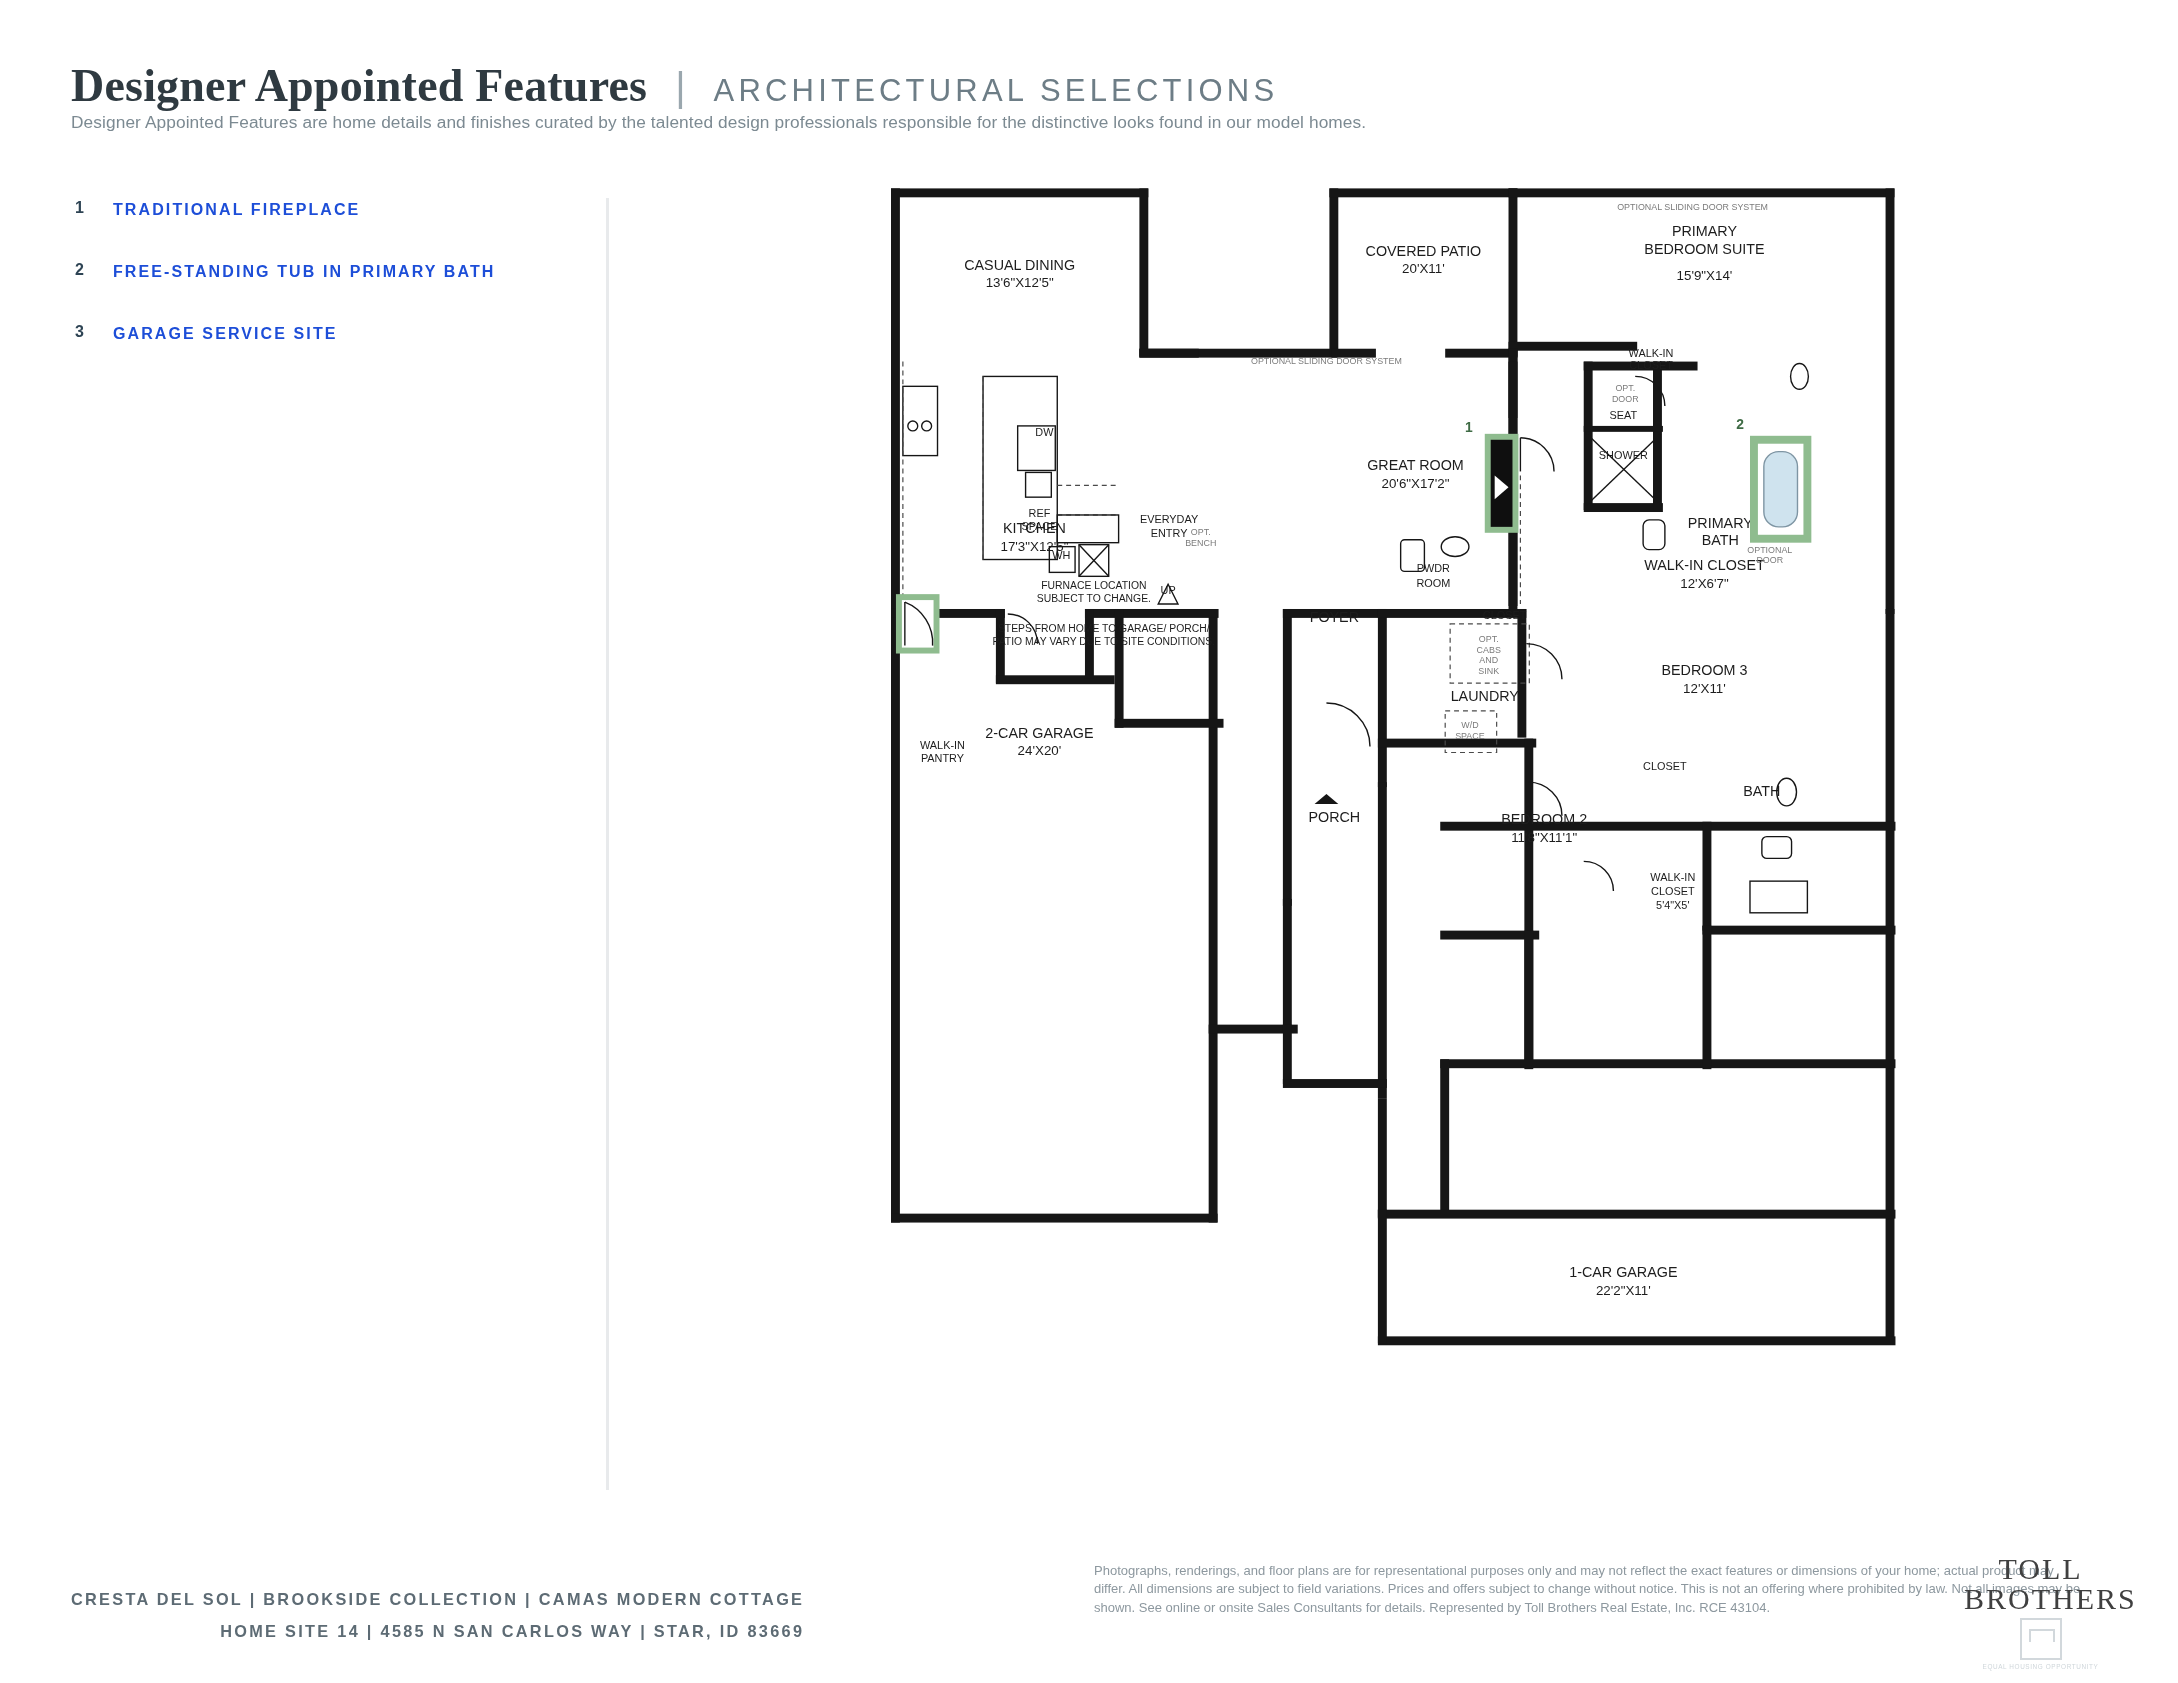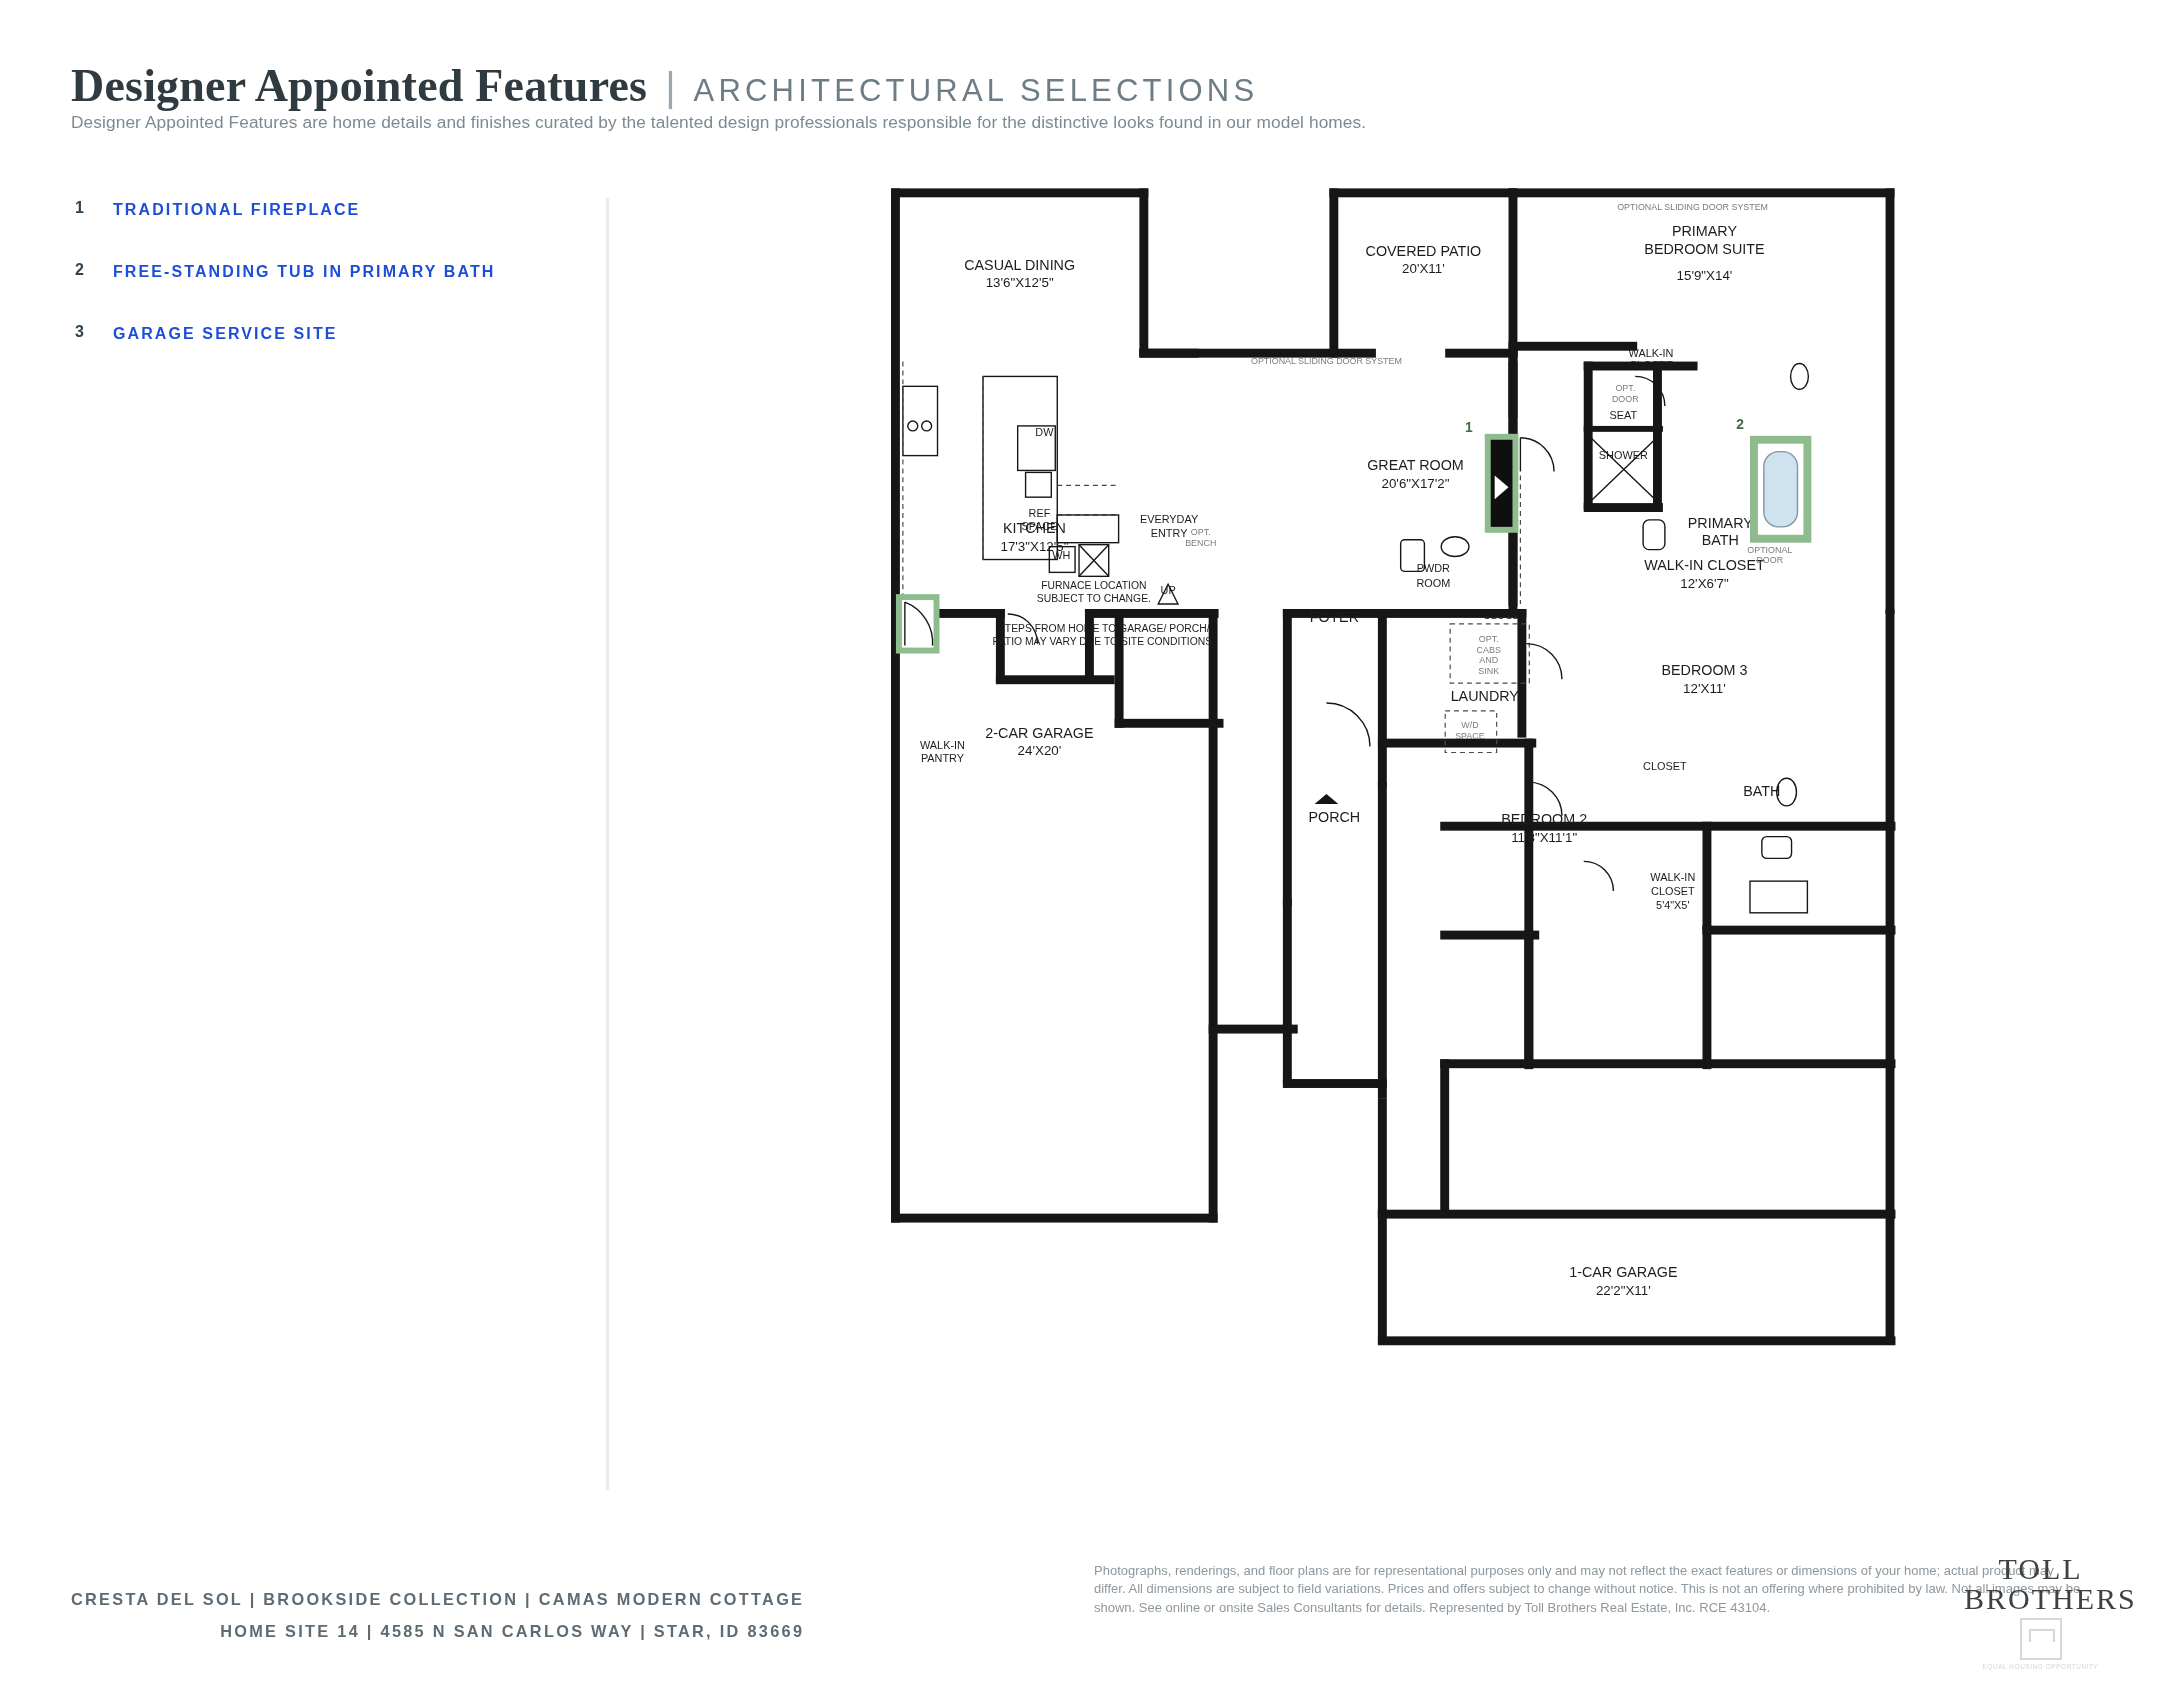--- a/index.html
+++ b/index.html
@@ -18,21 +18,21 @@
   
   #header {
     position: absolute;
     left: 71px;
     top: 59px;
     width: 1980px;
   }
   #title-row {
     display: flex;
     align-items: baseline;
-    gap: 0;
+    gap: 10px;
   }
   .title-main {
     font-family: "Liberation Serif", serif;
     font-size: 46px;
     font-weight: bold;
     color: #2f3a41;
     letter-spacing: 0.2px;
   }
   .title-divider {
     display: inline-block;

